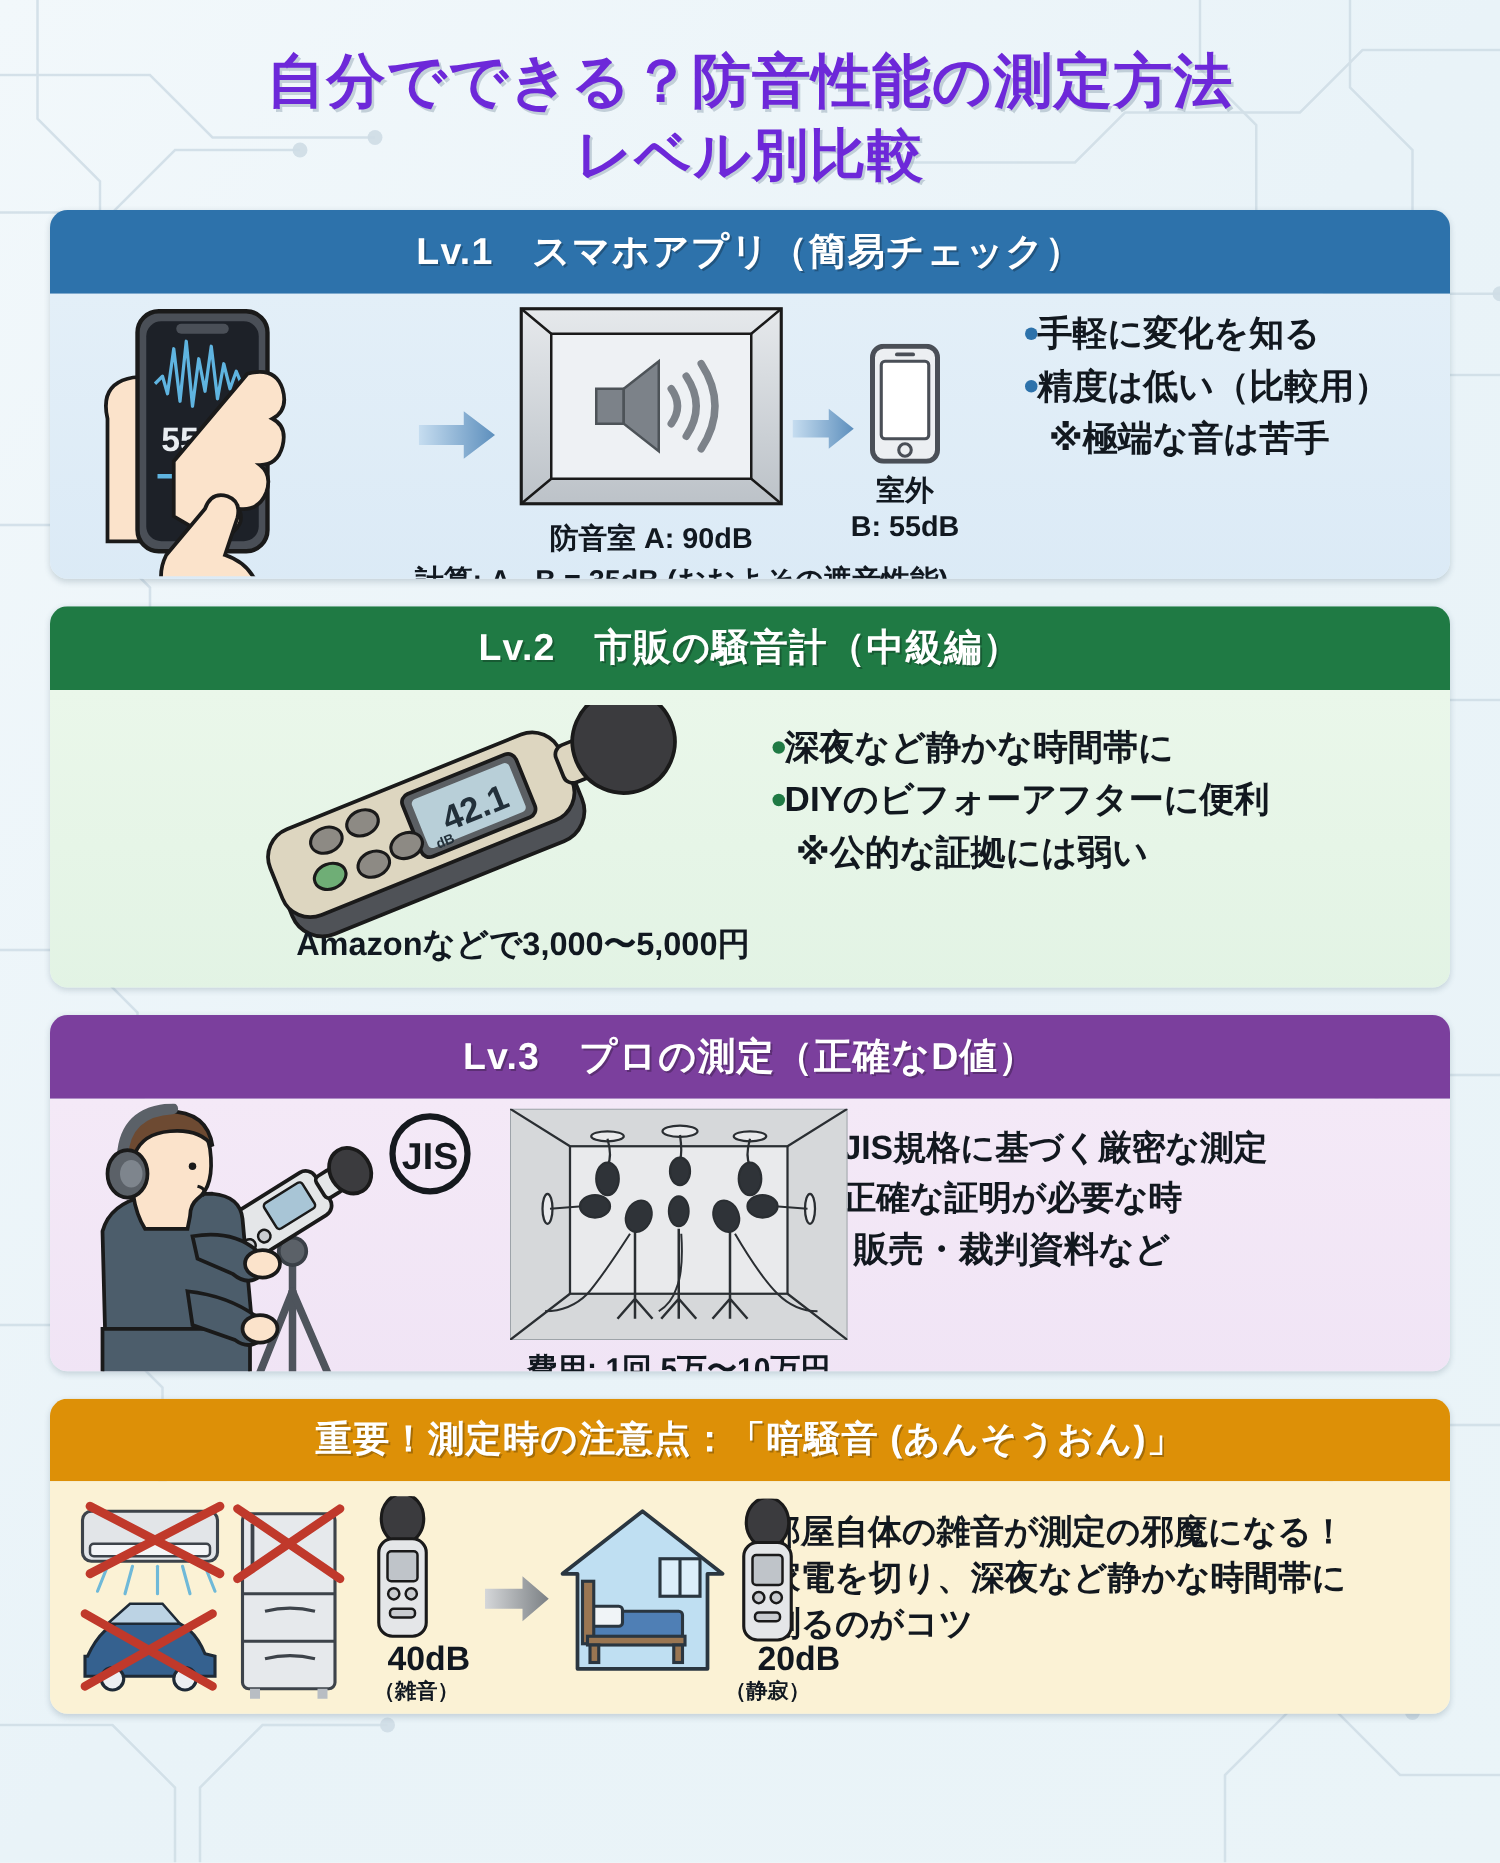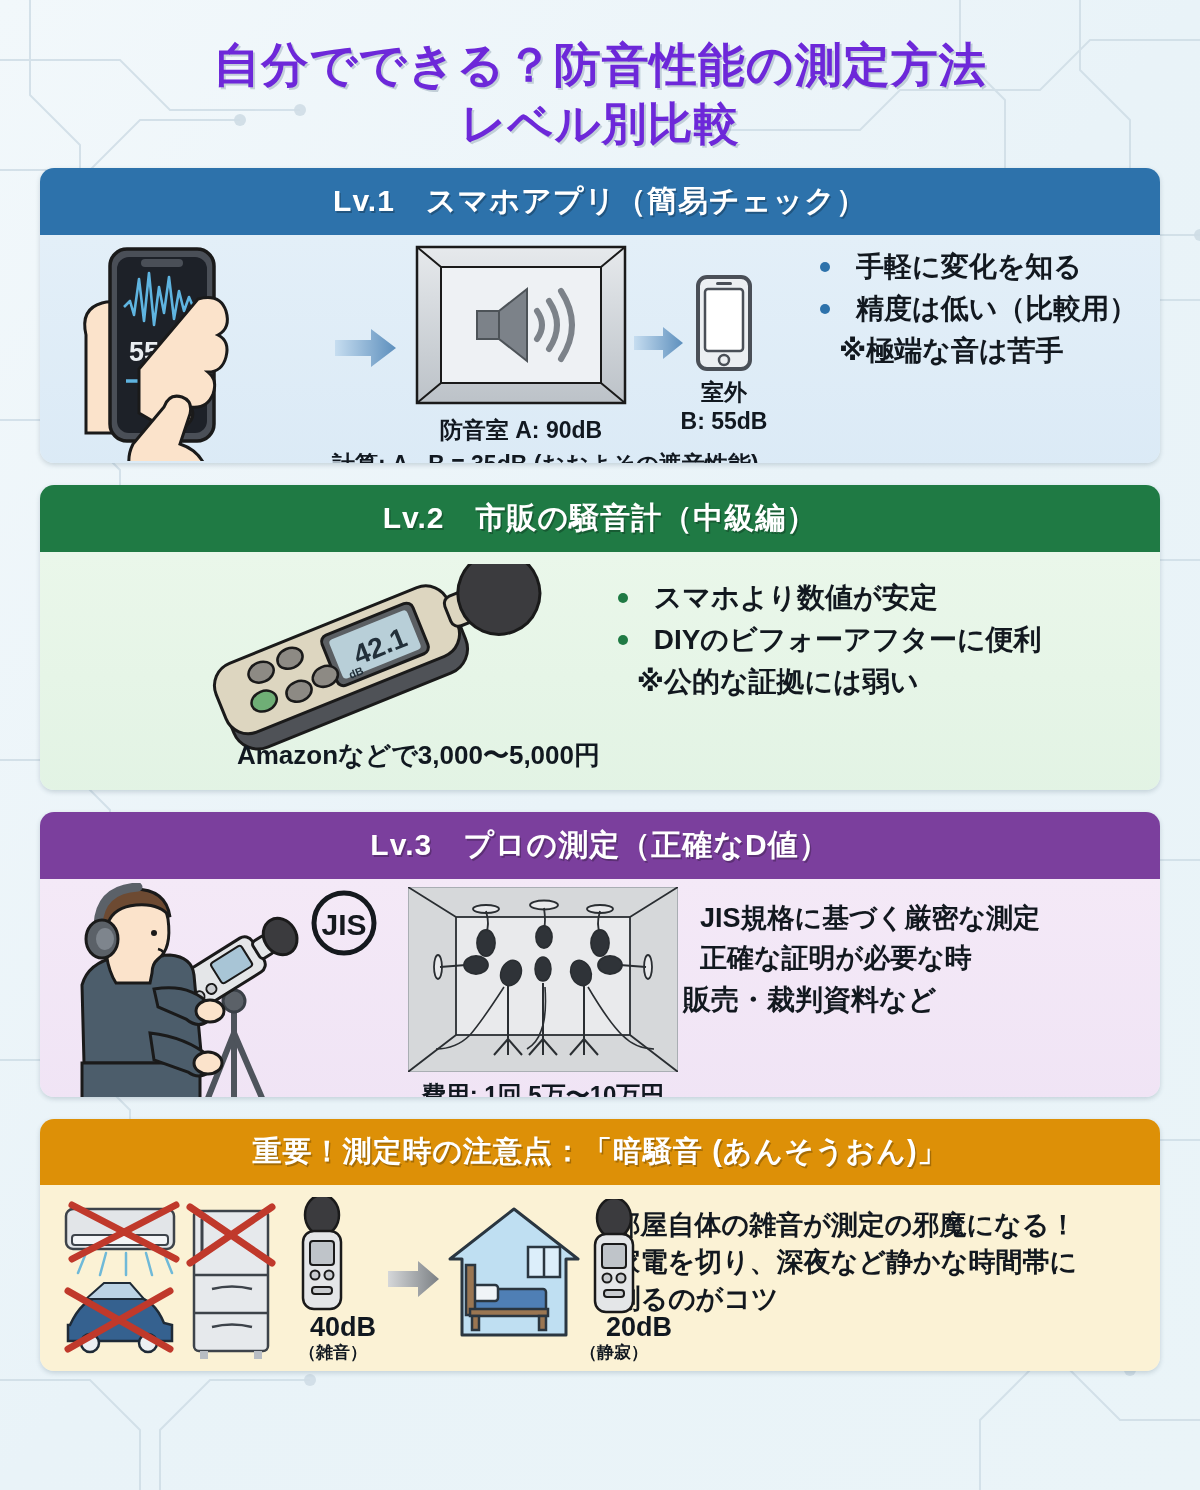--- a/index.html
+++ b/index.html
@@ -51,21 +51,21 @@
   #card-note { margin-top:22px; height:252px; }
   #card-note .card-head { background:#dd9007; font-size:29px; }
   #note-body { background:#fbf2d5; height:195px; }
 
   
   .row { display:flex; align-items:flex-start; height:100%; }
   .lv1-left { position:relative; width:770px; height:100%; }
   .lv1-right { width:350px; padding:14px 0 0 10px; }
 
   .bullet-list { list-style:none; }
-  .bullet-item { display:flex; align-items:flex-start; gap:26px; margin-bottom:5px; }
+  .bullet-item { display:flex; align-items:flex-start; gap:0; margin-bottom:5px; }
   .bullet-dot { width:10px; height:10px; border-radius:50%; flex:none; margin-top:13px; }
   .b-blue { background:#2d72ab; }
   .b-green { background:#1f7a44; }
   .b-purple { background:#7b3f9d; }
   .bullet-text { font-size:28px; font-weight:bold; color:#12181f; line-height:1.32; }
   .bullet-note { font-size:28px; font-weight:bold; color:#12181f; line-height:1.32; padding-left:19px; }
 
   .caption { font-size:23px; font-weight:bold; color:#111820; text-align:center; }
   .calc-text { font-size:23px; font-weight:bold; color:#111820; }
 
@@ -277,21 +277,21 @@
             </g>
           </svg>
 
           <div class="price abs" style="left:0px; top:174px; width:560px; text-align:right;margin-top:12px;">Amazonなどで3,000〜5,000円</div>
         </div>
 
         <div class="lv2-right">
           <ul class="bullet-list">
             <li class="bullet-item">
               <span class="bullet-dot b-green"></span>
-              <span class="bullet-text">スマホより数値が安定</span>
+              <span class="bullet-text">深夜など静かな時間帯に</span>
             </li>
             <li class="bullet-item">
               <span class="bullet-dot b-green"></span>
               <span class="bullet-text">DIYのビフォーアフターに便利</span>
             </li>
           </ul>
           <div class="bullet-note">※公的な証拠には弱い</div>
         </div>
       </div>
     </div>

